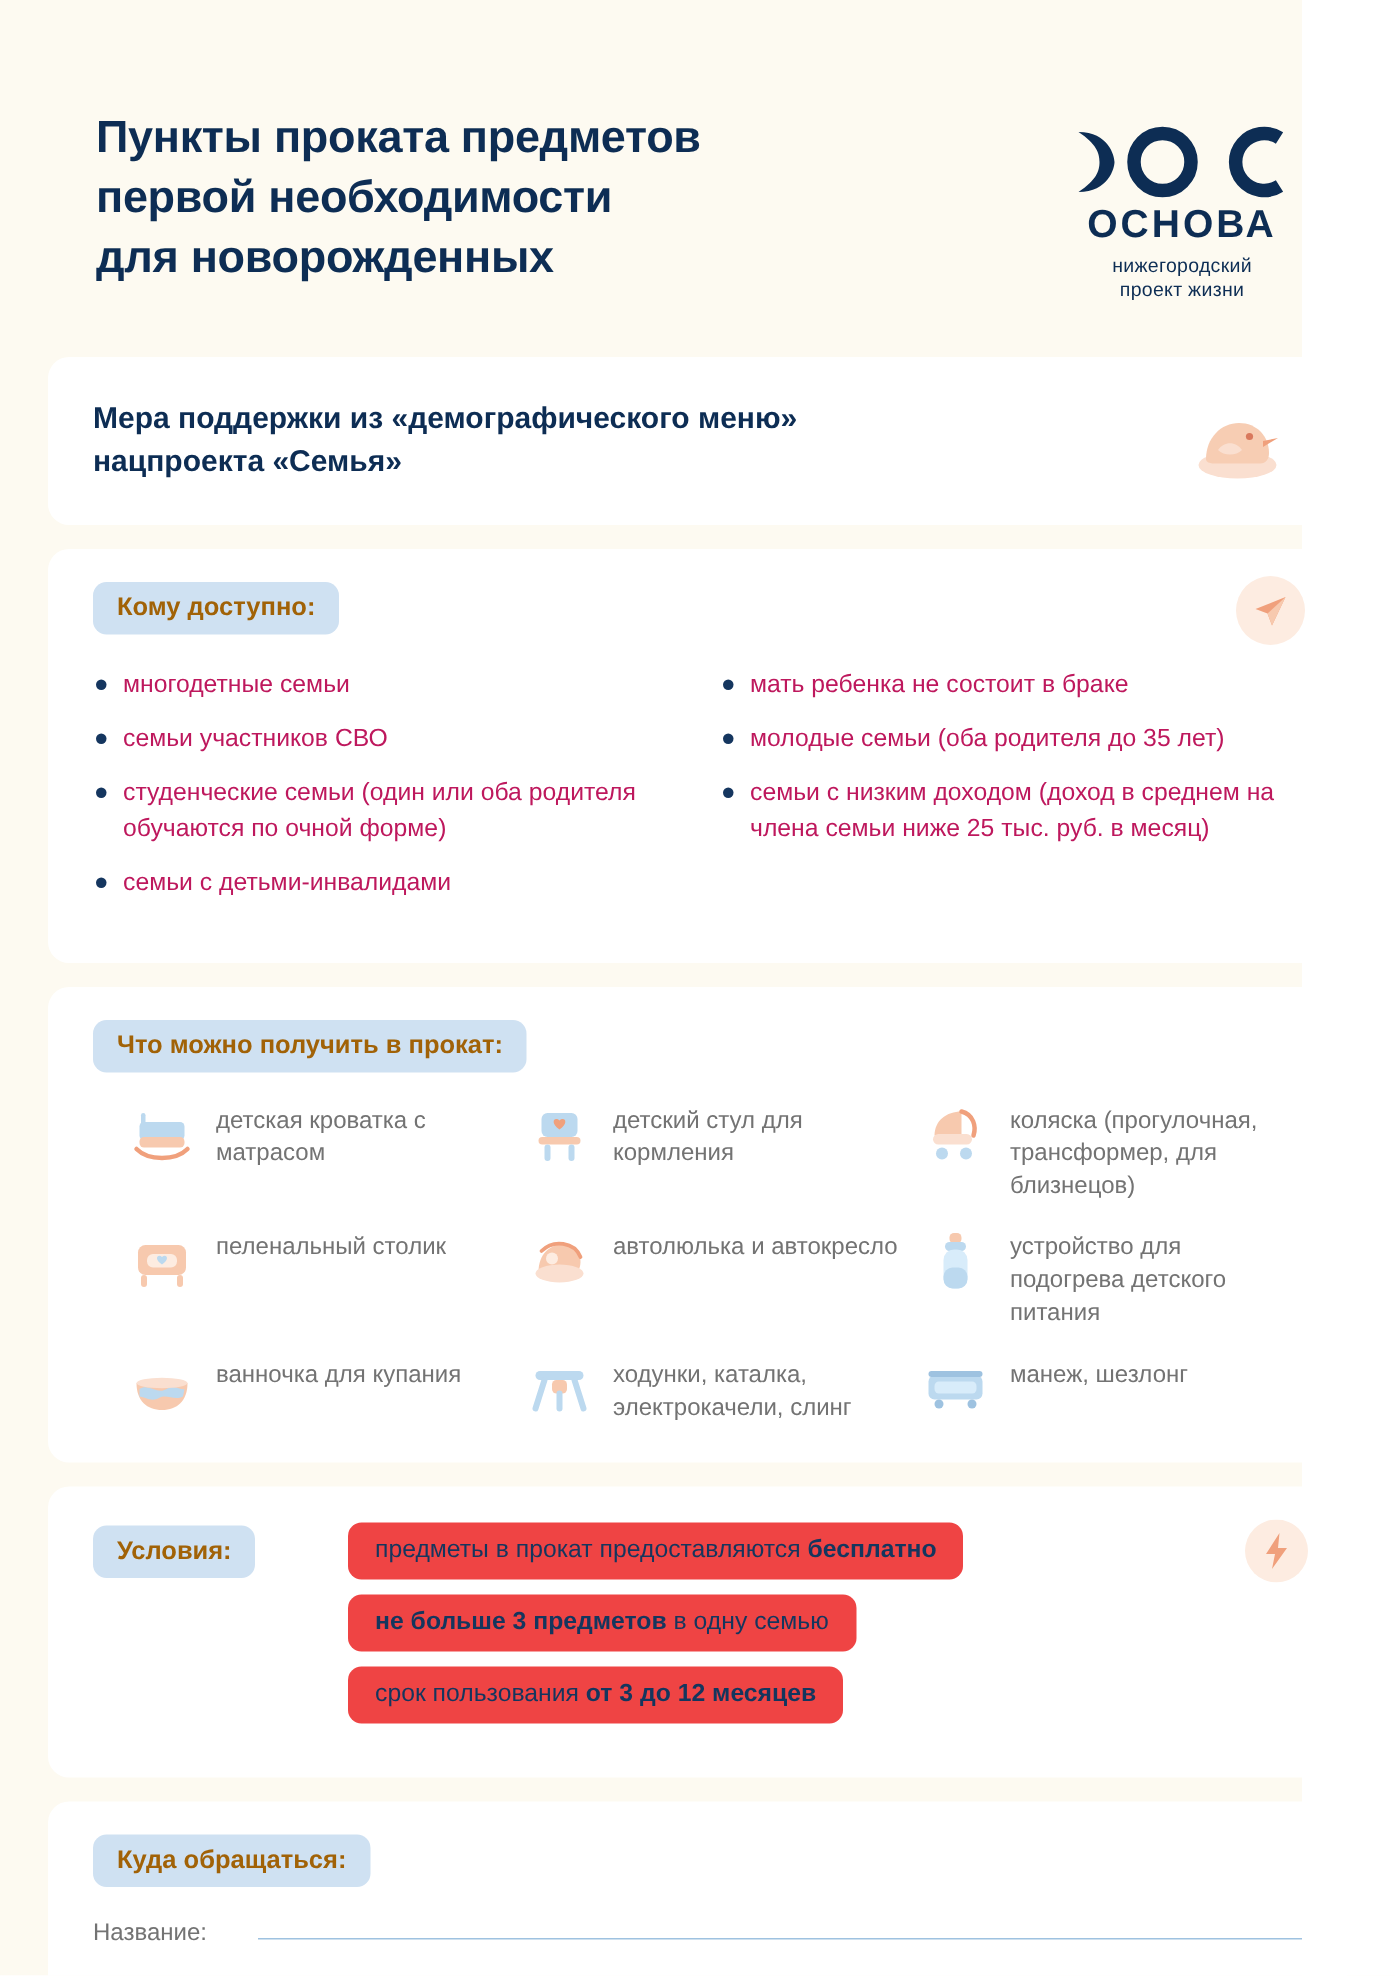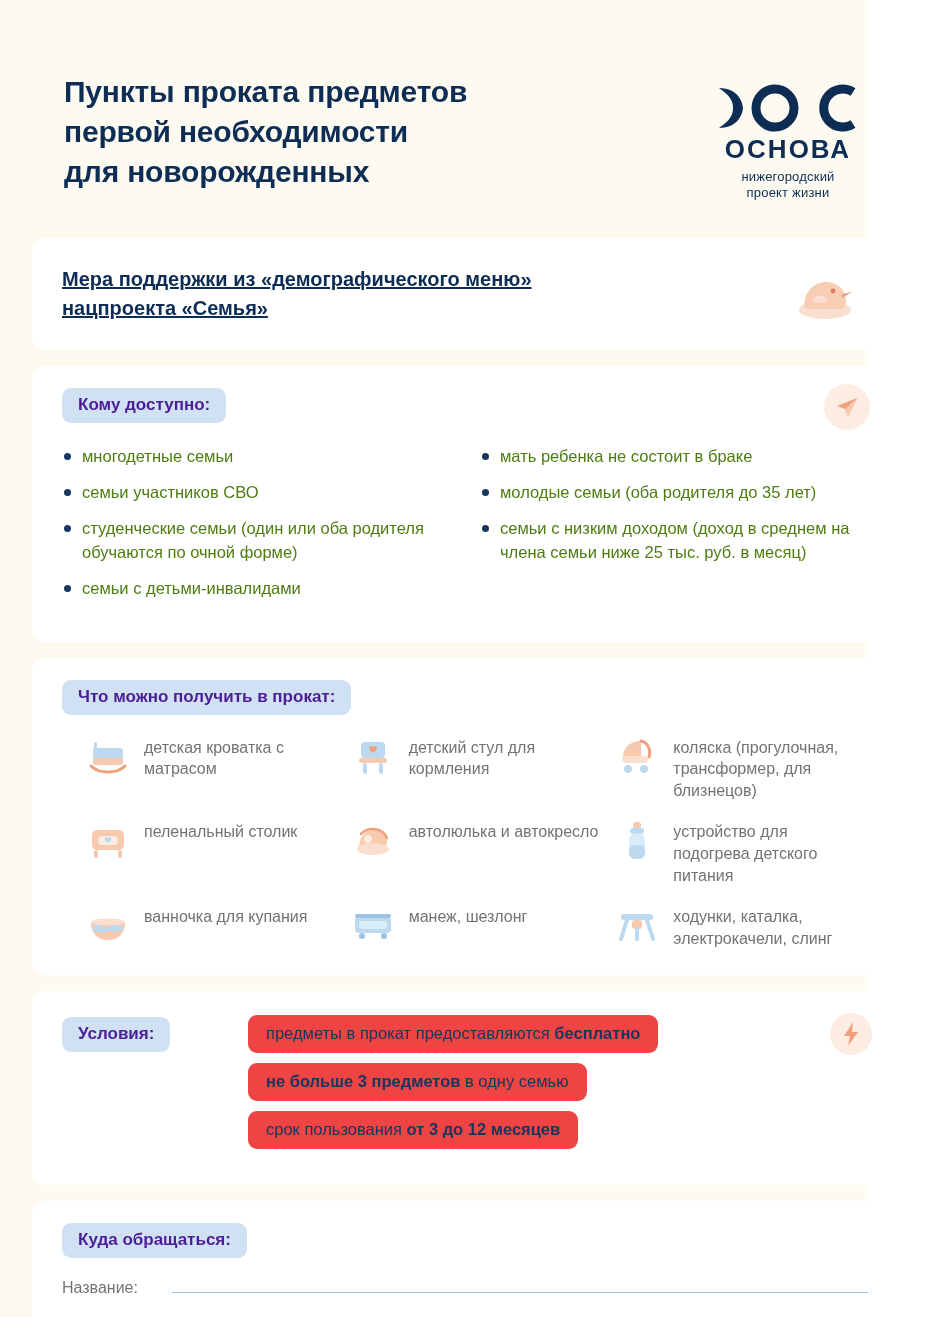--- a/index.html
+++ b/index.html
@@ -74,34 +74,33 @@
     margin: 0 0 16px 0;
     box-sizing: border-box;
     position: relative;
   }
   .card-support {
     margin-top: 36px;
     padding: 26px 30px 26px 30px;
     display: flex;
     align-items: center;
     justify-content: space-between;
-    text-decoration: underline;
   }
   .support-text {
     font-size: 20px;
     font-weight: bold;
     line-height: 1.42;
     color: #0d2d54;
     max-width: 640px;
   }
 
   .pill {
     display: inline-block;
     background: #cfe1f2;
-    color: #4c1d95;
+    color: #a16207;
     font-size: 17px;
     font-weight: bold;
     border-radius: 9px;
     padding: 7px 16px 8px 16px;
   }
 
   
   .card-who {
     padding: 22px 30px 28px 30px;
   }
@@ -118,21 +117,21 @@
     list-style: none;
     margin: 0;
     padding: 0;
   }
   ul.bullets li {
     position: relative;
     padding-left: 20px;
     font-size: 16.5px;
     line-height: 1.42;
     margin-bottom: 13px;
-    color: #4d7c0f;
+    color: #be185d;
   }
   ul.bullets li::before {
     content: "";
     position: absolute;
     left: 2px;
     top: 8px;
     width: 7px;
     height: 7px;
     border-radius: 50%;
     background: #15365f;
@@ -166,21 +165,21 @@
     line-height: 1.35;
     color: #737373;
     padding-top: 2px;
   }
 
   
   .card-cond {
     padding: 22px 30px 26px 30px;
     display: flex;
     align-items: flex-start;
-    gap: 36px;
+    gap: 20px;
   }
   .cond-list {
     flex: 1;
     padding-top: 2px;
   }
   .cond-row {
     background: #ef4444;
     border-radius: 9px;
     display: inline-block;
     padding: 9px 18px 10px 18px;
@@ -378,42 +377,42 @@
               <path d="M6 14 L 40 14 C 40 26, 33 32, 23 32 C 13 32, 6 26, 6 14 Z" fill="#f7c9ae"></path>
               <path d="M8 18 C 14 14, 20 22, 26 18 C 31 15, 36 19, 38 18 L 37 23 C 31 26, 26 21, 21 24 C 16 27, 11 23, 8 23 Z" fill="#bcd9ef"></path>
               <ellipse cx="23" cy="14" rx="17" ry="3.5" fill="#fadfd0"></ellipse>
             </svg>
           </div>
           <div class="item-label">ванночка для купания</div>
         </div>
 
         <div class="item">
           <div class="item-icon">
+            <svg width="44" height="42" viewBox="0 0 44 42">
+              <rect x="6" y="9" width="32" height="6" rx="3" fill="#bcd9ef"></rect>
+              <rect x="17" y="15" width="10" height="9" rx="3" fill="#f7c9ae"></rect>
+              <path d="M12 15 L 6 34" stroke="#bcd9ef" stroke-width="4" stroke-linecap="round"></path>
+              <path d="M32 15 L 38 34" stroke="#bcd9ef" stroke-width="4" stroke-linecap="round"></path>
+              <path d="M22 24 L 22 34" stroke="#bcd9ef" stroke-width="4" stroke-linecap="round"></path>
+            </svg>
+          </div>
+          <div class="item-label">ходунки, каталка, электрокачели, слинг</div>
+        </div>
+
+        <div class="item">
+          <div class="item-icon">
             <svg width="46" height="34" viewBox="0 0 46 34">
               <rect x="5" y="8" width="36" height="16" rx="4" fill="#bcd9ef"></rect>
               <rect x="9" y="12" width="28" height="8" rx="3" fill="#d8ecfa"></rect>
               <rect x="5" y="5" width="36" height="4" rx="2" fill="#9ec2e0"></rect>
               <circle cx="12" cy="27" r="3" fill="#9ec2e0"></circle>
               <circle cx="34" cy="27" r="3" fill="#9ec2e0"></circle>
             </svg>
           </div>
           <div class="item-label">манеж, шезлонг</div>
-        </div>
-
-        <div class="item">
-          <div class="item-icon">
-            <svg width="44" height="42" viewBox="0 0 44 42">
-              <rect x="6" y="9" width="32" height="6" rx="3" fill="#bcd9ef"></rect>
-              <rect x="17" y="15" width="10" height="9" rx="3" fill="#f7c9ae"></rect>
-              <path d="M12 15 L 6 34" stroke="#bcd9ef" stroke-width="4" stroke-linecap="round"></path>
-              <path d="M32 15 L 38 34" stroke="#bcd9ef" stroke-width="4" stroke-linecap="round"></path>
-              <path d="M22 24 L 22 34" stroke="#bcd9ef" stroke-width="4" stroke-linecap="round"></path>
-            </svg>
-          </div>
-          <div class="item-label">ходунки, каталка, электрокачели, слинг</div>
         </div>
 
       </div>
     </div>
 
     <div class="card card-cond">
       <div class="cond-pill-wrap">
         <span class="pill">Условия:</span>
       </div>
       <div class="cond-list">

